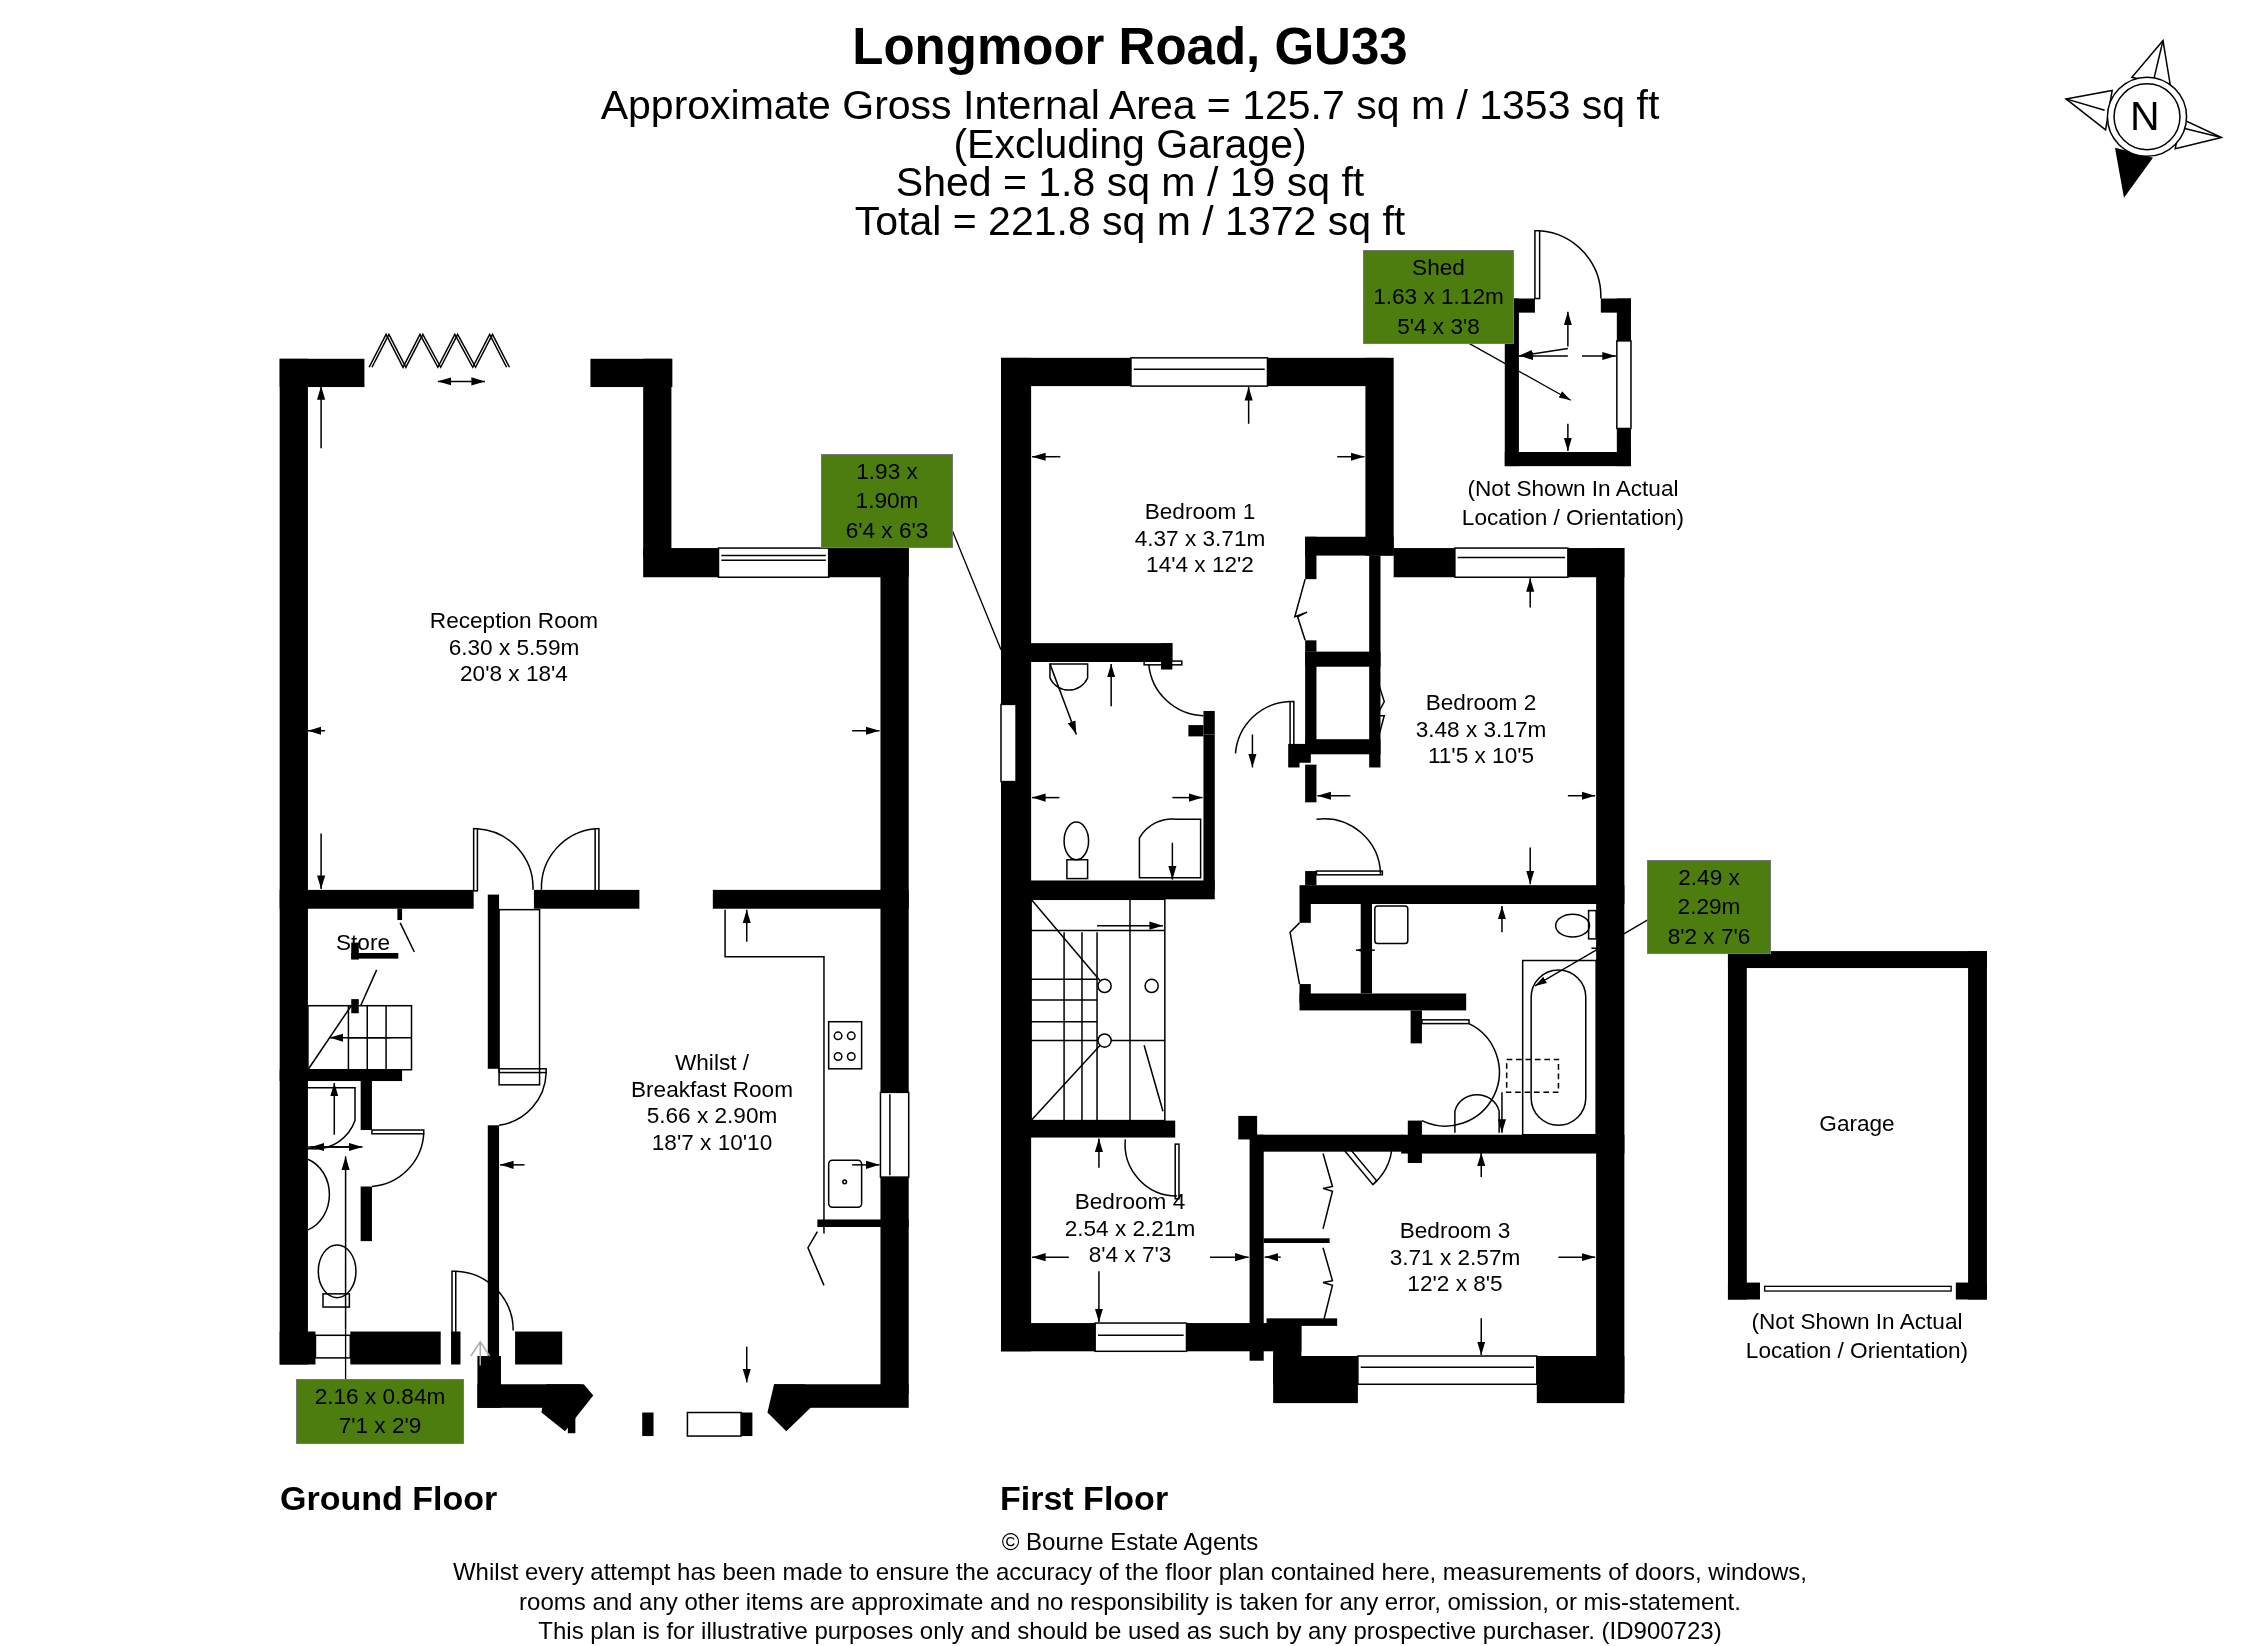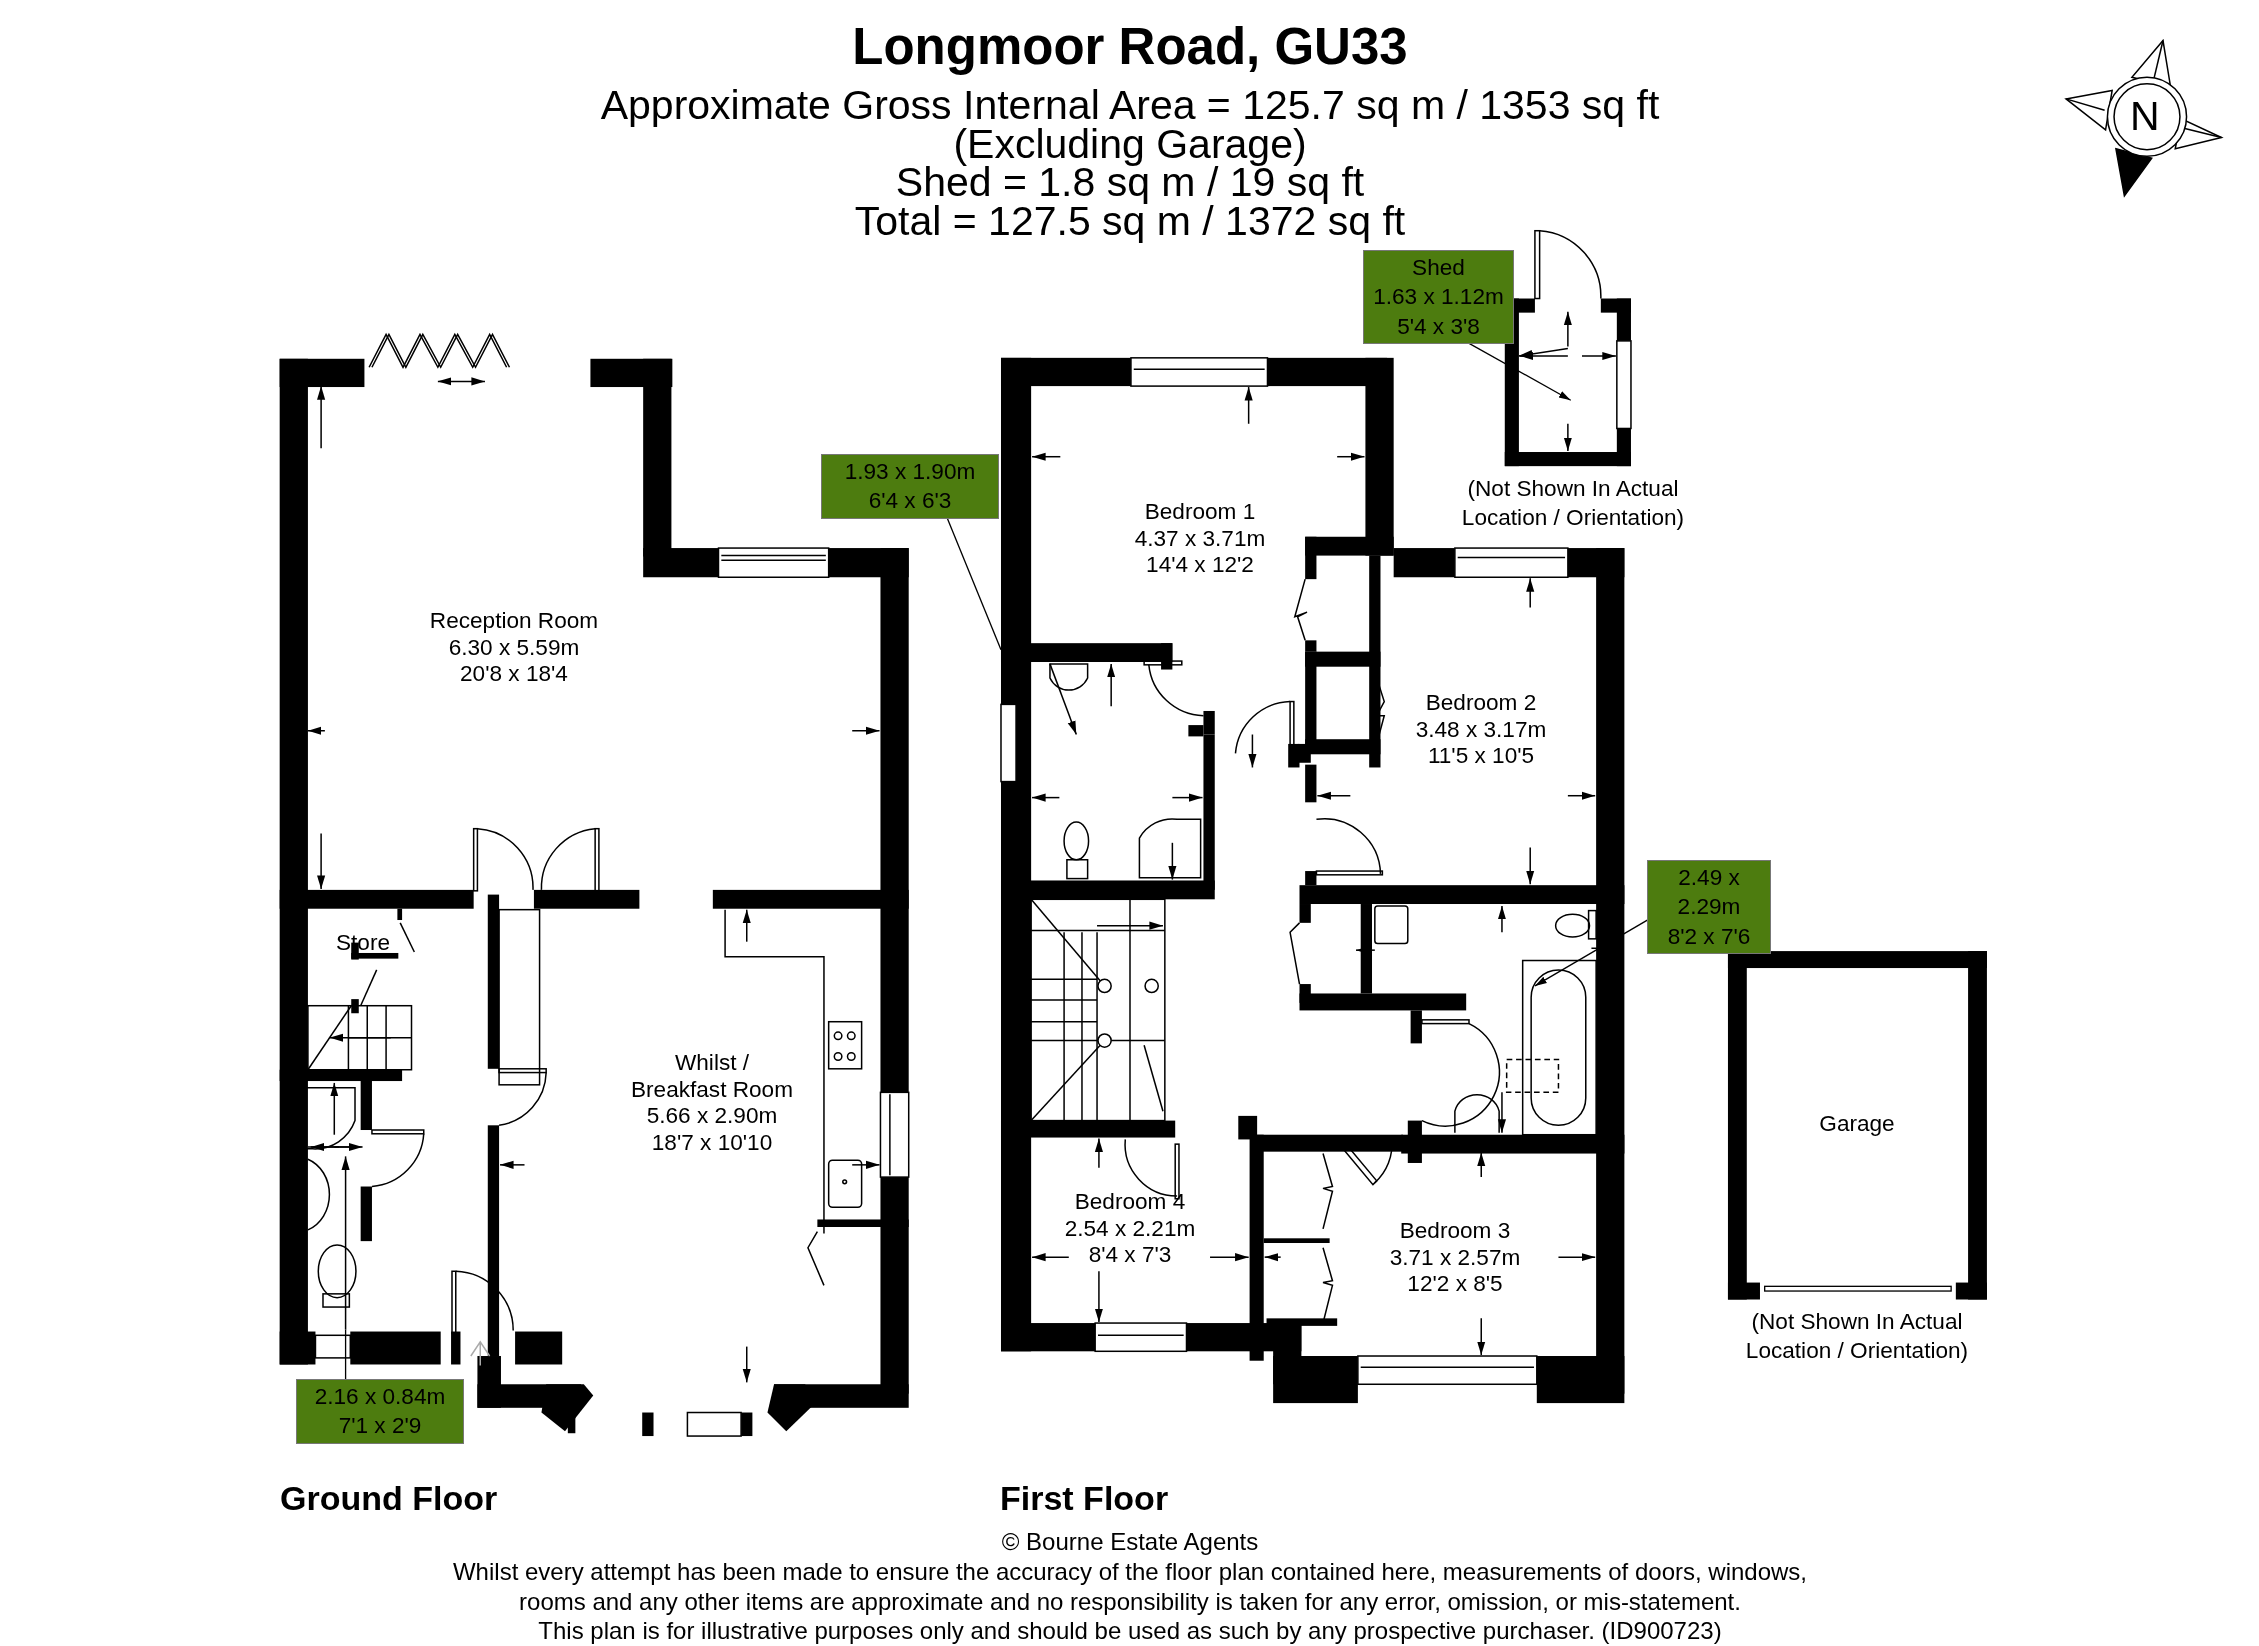--- a/index.html
+++ b/index.html
@@ -361,21 +361,21 @@
     <line x1="2359" y1="146" x2="2318" y2="136"></line>
     <circle cx="2280" cy="124" r="42"></circle>
     <circle cx="2280" cy="124" r="35"></circle>
   </g>
 </svg>
 
 <div class="t title">Longmoor Road, GU33</div>
 <div class="t sub" style="top:81px">Approximate Gross Internal Area = 125.7 sq m / 1353 sq ft</div>
 <div class="t sub" style="top:120px">(Excluding Garage)</div>
 <div class="t sub" style="top:158px">Shed = 1.8 sq m / 19 sq ft</div>
-<div class="t sub" style="top:197px">Total = 127.5 sq m / 1372 sq ft</div>
+<div class="t sub" style="top:197px">Total = 221.8 sq m / 1372 sq ft</div>
 
 <div class="t" style="left:2130px;top:92px;font-size:41px;">N</div>
 
 <div class="t room" style="left:514px;top:608px">
   <span>Reception Room</span>
   <span>6.30 x 5.59m</span>
   <span>20'8 x 18'4</span>
 </div>
 <div class="t room" style="left:363px;top:930px">
   <span>Store</span>
@@ -404,21 +404,21 @@
 <div class="t room" style="left:1455px;top:1218px">
   <span>Bedroom 3</span>
   <span>3.71 x 2.57m</span>
   <span>12'2 x 8'5</span>
 </div>
 <div class="t room" style="left:1130px;top:1189px">
   <span>Bedroom 4</span>
   <span>2.54 x 2.21m</span>
   <span>8'4 x 7'3</span>
 </div>
-<div class="box" style="left:821px;top:454px;width:178px;">
+<div class="box" style="left:821px;top:454px;width:132px;">
   <span>1.93 x 1.90m</span>
   <span>6'4 x 6'3</span>
 </div>
 <div class="box" style="left:1647px;top:860px;width:124px;">
   <span>2.49 x 2.29m</span>
   <span>8'2 x 7'6</span>
 </div>
 
 <div class="box" style="left:1363px;top:250px;width:151px;">
   <span>Shed</span>

